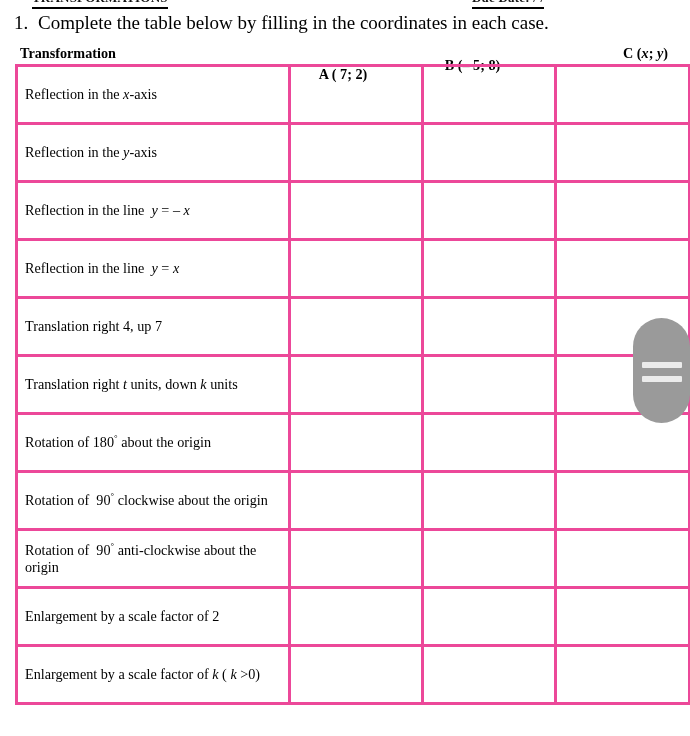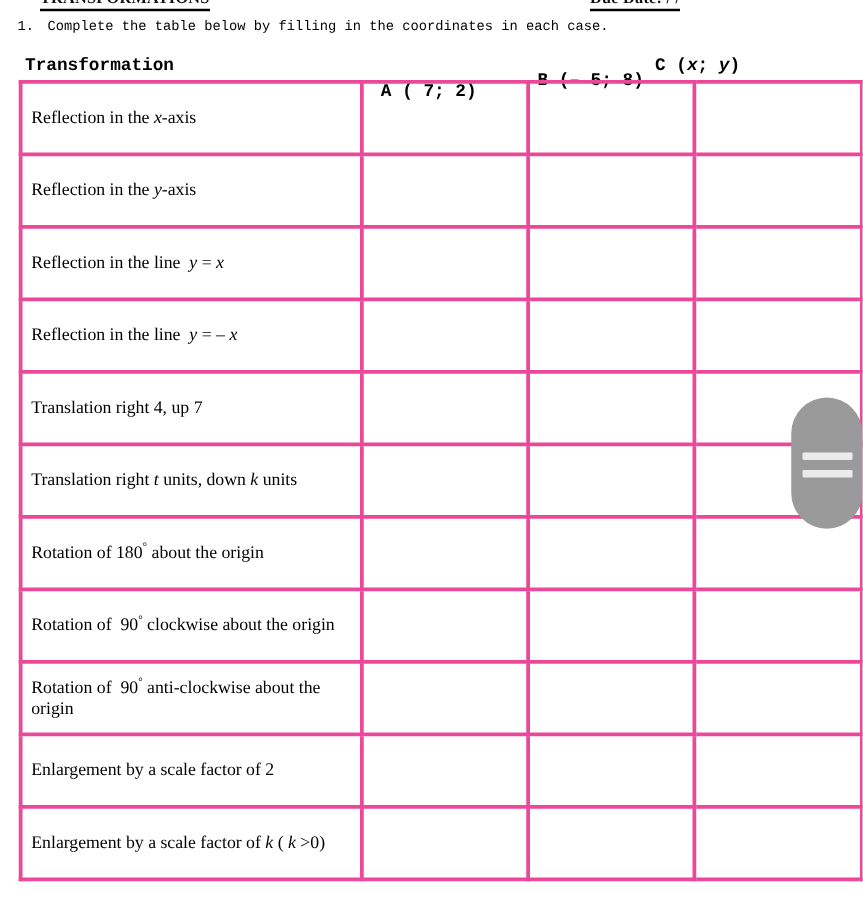--- a/index.html
+++ b/index.html
@@ -36,51 +36,49 @@
   }
   #hdr-left  { left: 32px; }
   #hdr-right { left: 472px; }
 
   
   #question-line {
     position: absolute;
     left: 14px;
     top: 14px;
     width: 640px;
-    font-size: 11px;
+    font-size: 19px;
     line-height: 17px;
     white-space: nowrap;
-    font-family: Liberation Mono, monospace;
   }
   #question-number {
     display: inline-block;
     width: 24px;
   }
 
   
   #col-headers {
     position: absolute;
     left: 0;
     top: 44px;
     width: 690px;
     height: 20px;
-    font-family: Liberation Mono, monospace;
   }
   .colhead {
     position: absolute;
     top: 0;
     font-weight: bold;
     font-size: 14.2px;
     line-height: 18px;
     white-space: nowrap;
   }
   #colhead-transformation { left: 20px; }
   #colhead-a { left: 278px; width: 130px; text-align: center; margin-top: 21px; }
   #colhead-b { left: 408px; width: 129px; text-align: center; margin-top: 12px; }
-  #colhead-c { left: 524px; width: 131px; text-align: left; }
+  #colhead-c { left: 537px; width: 131px; text-align: right; }
   .colhead i { font-style: italic; }
 
   
   #transformation-table {
     position: absolute;
     left: 15px;
     top: 64px;
     width: 653px;
     border-collapse: collapse;
     table-layout: fixed;
@@ -162,28 +160,28 @@
     </tr>
 
     <tr>
       <td class="label-cell">Reflection in the <i>y</i>-axis</td>
       <td class="answer-cell"></td>
       <td class="answer-cell"></td>
       <td class="answer-cell"></td>
     </tr>
 
     <tr>
+      <td class="label-cell">Reflection in the line &nbsp;<i>y</i> = – <i>x</i></td>
+      <td class="answer-cell"></td>
+      <td class="answer-cell"></td>
+      <td class="answer-cell"></td>
+    </tr>
+
+    <tr>
       <td class="label-cell">Reflection in the line &nbsp;<i>y</i> = <i>x</i></td>
-      <td class="answer-cell"></td>
-      <td class="answer-cell"></td>
-      <td class="answer-cell"></td>
-    </tr>
-
-    <tr>
-      <td class="label-cell">Reflection in the line &nbsp;<i>y</i> = – <i>x</i></td>
       <td class="answer-cell"></td>
       <td class="answer-cell"></td>
       <td class="answer-cell"></td>
     </tr>
 
 
     <tr>
       <td class="label-cell">Translation right 4, up 7</td>
       <td class="answer-cell"></td>
       <td class="answer-cell"></td>

